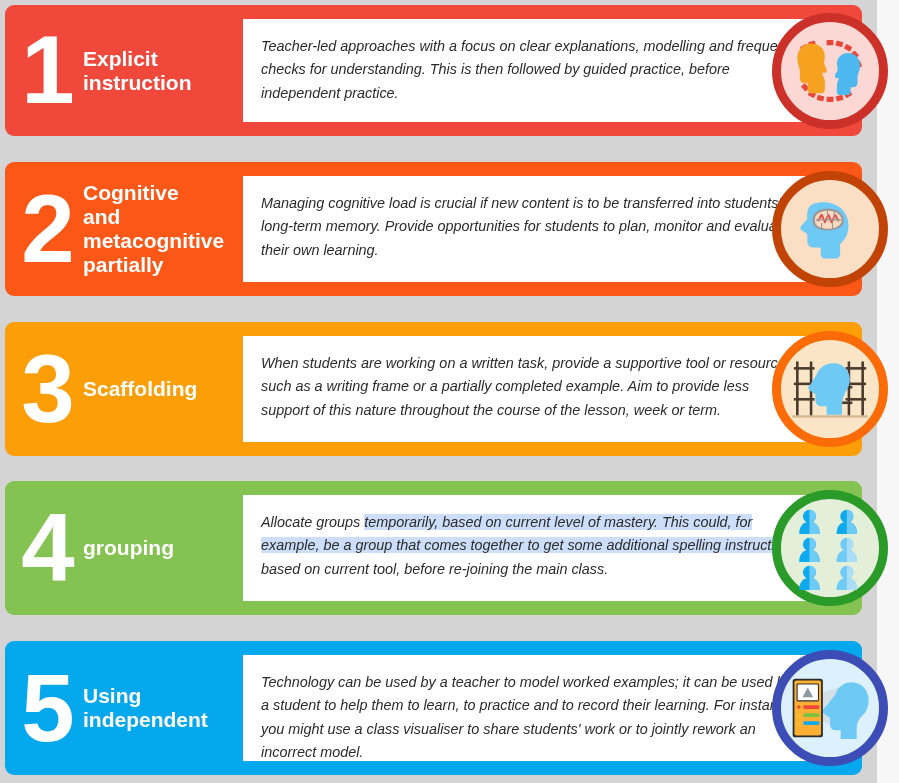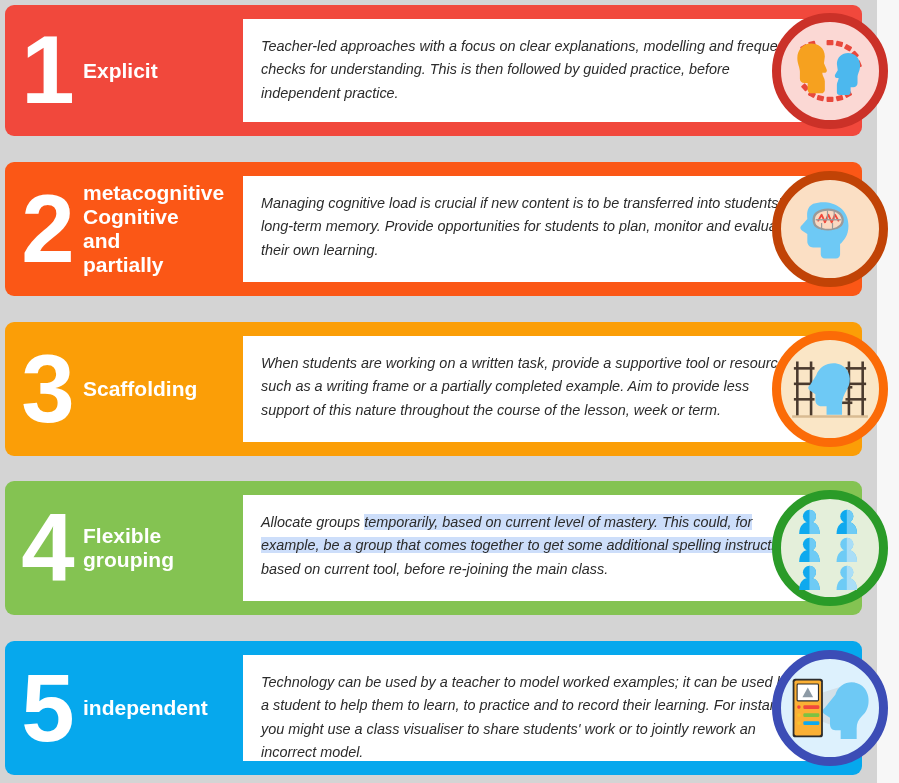--- a/index.html
+++ b/index.html
@@ -120,20 +120,21 @@
 
 <div id="infographic">
 
   <div class="right-band"></div>
 
   <div class="strategy-row row-1" style="top:5px; height:131px;">
     <div class="row-inner">
       <div class="row-number">1</div>
       <div class="row-title">
         <div>Explicit</div>
+        <div>instruction</div>
       </div>
       <div class="row-desc">
         <p>Teacher-led approaches with a focus on clear explanations, modelling and frequent checks for understanding. This is then followed by guided practice, before independent practice.</p>
       </div>
       <div class="icon-badge badge-1">
         <svg width="86" height="86" viewBox="0 0 100 100" aria-hidden="true">
           <g fill="#e8483c">
             <rect x="46" y="14" width="8" height="6" rx="1"></rect>
             <rect x="57" y="15.5" width="8" height="6" rx="1" transform="rotate(14 61 18)"></rect>
             <rect x="67" y="20" width="8" height="6" rx="1" transform="rotate(30 71 23)"></rect>
@@ -152,22 +153,22 @@
           <path d="M58 42 C58 34 64 29 71 29 C79 29 85 35 85 44 C85 50 82 53 82 58 L82 64 C82 67 80 69 77 69 L74 69 L74 75 C74 77 72 78 70 78 L62 78 C60 78 58 77 58 75 L58 66 C58 63 60 61 60 58 L58 58 C56 58 55 56 56 54 L59 49 Z" fill="#4cb8ee"></path>
         </svg>
       </div>
     </div>
   </div>
 
   <div class="strategy-row row-2" style="top:162px; height:134px;">
     <div class="row-inner">
       <div class="row-number">2</div>
       <div class="row-title">
+        <div>Cognitive and</div>
         <div>metacognitive</div>
-        <div>Cognitive and</div>
         <div>partially</div>
       </div>
       <div class="row-desc">
         <p>Managing cognitive load is crucial if new content is to be transferred into students' long-term memory. Provide opportunities for students to plan, monitor and evaluate their own learning.</p>
       </div>
       <div class="icon-badge badge-2">
         <svg width="84" height="84" viewBox="0 0 100 100" aria-hidden="true">
           <path d="M30 20 C48 14 72 22 72 46 C72 58 66 64 62 68 L62 80 C62 83 60 85 57 85 L44 85 C41 85 39 83 39 80 L39 72 L30 72 C26 72 23 69 23 65 L23 56 L17 52 C14 50 14 47 17 45 L23 38 C22 29 24 23 30 20 Z" fill="#6ec9f5"></path>
           <path d="M33 30 C40 24 55 24 62 30 C68 35 68 44 62 48 C55 53 40 53 33 48 C28 44 28 34 33 30 Z" fill="#9a9a9a"></path>
           <path d="M35 32 C42 27 54 27 60 32 C65 36 65 43 60 46 C54 51 42 51 35 46 C31 43 31 35 35 32 Z" fill="#fbd9c2"></path>
@@ -209,21 +210,20 @@
           <line x1="6" y1="82" x2="94" y2="82" stroke="#d9bb92" stroke-width="3"></line>
         </svg>
       </div>
     </div>
   </div>
 
   <div class="strategy-row row-4" style="top:481px; height:134px;">
     <div class="row-inner">
       <div class="row-number">4</div>
       <div class="row-title">
-        <div>Flexible</div>
         <div>grouping</div>
       </div>
       <div class="row-desc">
         <p><span>Allocate groups </span><span class="hl">temporarily, based on current level of mastery. This could, for example, be a group that comes together to get some additional spelling instruction</span><span> based on current tool, before re-joining the main class.</span></p>
       </div>
       <div class="icon-badge badge-4">
         <svg width="76" height="84" viewBox="0 0 80 90" aria-hidden="true">
           <g>
             <g transform="translate(4,2)">
               <circle cx="14" cy="9" r="7" fill="#0fa9ee"></circle>
@@ -258,20 +258,21 @@
           </g>
         </svg>
       </div>
     </div>
   </div>
 
   <div class="strategy-row row-5" style="top:641px; height:134px;">
     <div class="row-inner">
       <div class="row-number">5</div>
       <div class="row-title">
+        <div>Using</div>
         <div>independent</div>
       </div>
       <div class="row-desc">
         <p>Technology can be used by a teacher to model worked examples; it can be used by a student to help them to learn, to practice and to record their learning. For instance, you might use a class visualiser to share students' work or to jointly rework an incorrect model.</p>
       </div>
       <div class="icon-badge badge-5">
         <svg width="90" height="80" viewBox="0 0 100 90" aria-hidden="true">
           <path d="M40 28 L78 16 L78 74 L40 60 Z" fill="#cfd9e0" opacity="0.75"></path>
           <path d="M56 30 C60 16 76 12 86 20 C96 28 96 46 86 54 C82 58 80 62 80 68 L80 80 L62 80 L62 70 L56 70 C52 70 50 67 50 63 L50 56 L44 52 C41 50 41 47 44 45 Z" fill="#6ec9f5"></path>
           <rect x="8" y="12" width="34" height="66" rx="3" fill="#2b2b2b"></rect>

